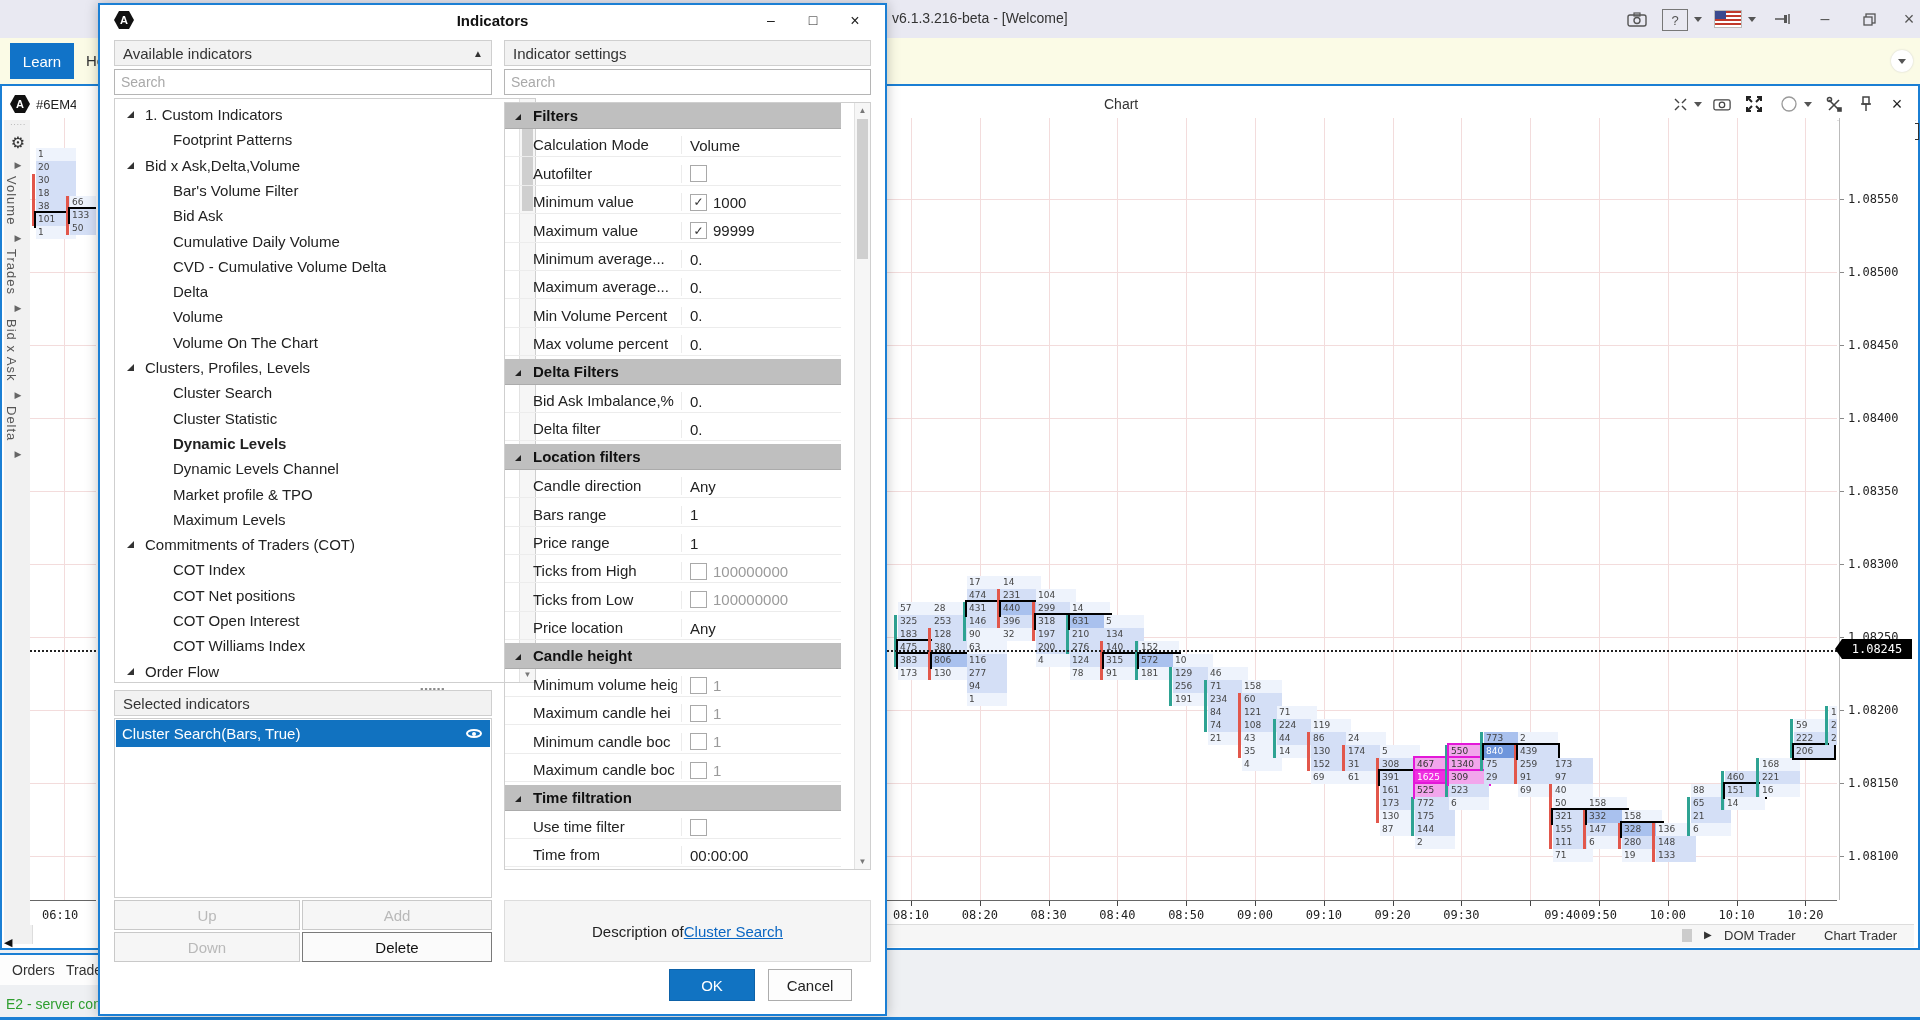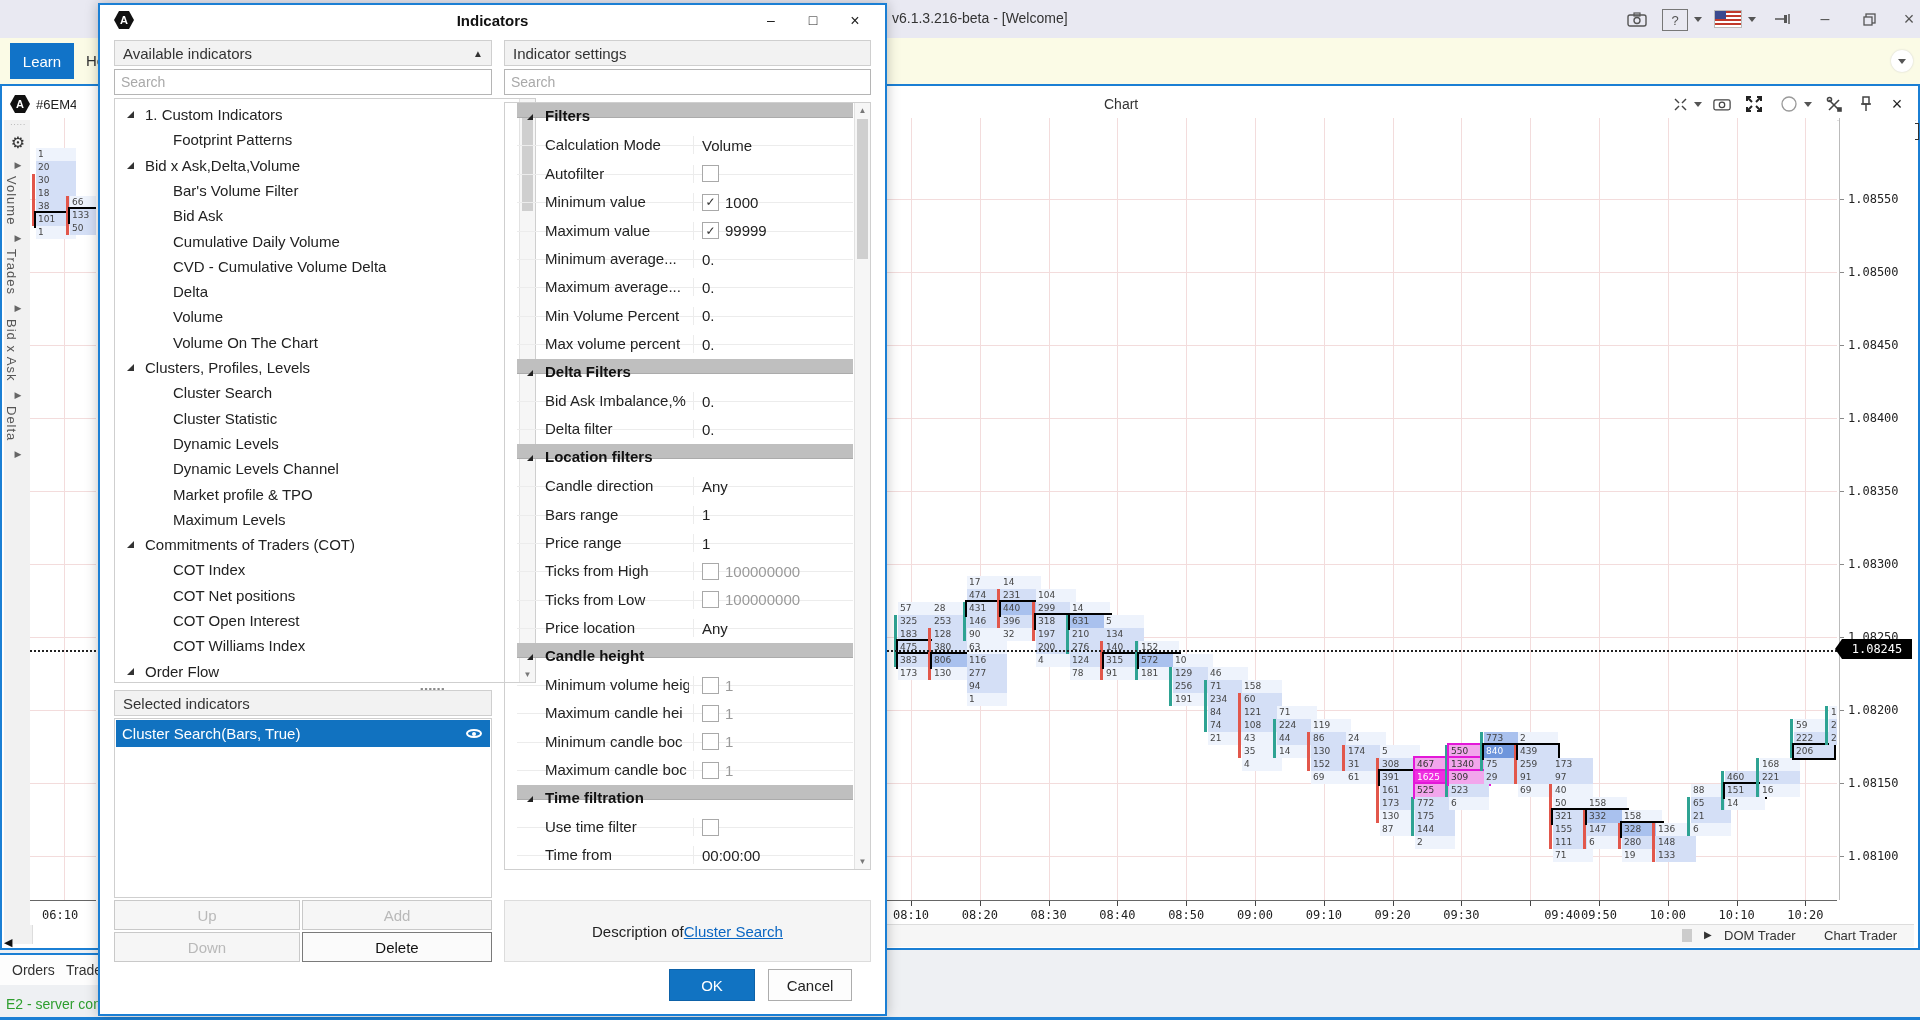--- a/index.html
+++ b/index.html
@@ -96,21 +96,21 @@
   #sel-row{left:1px;top:1px;width:374px;height:27px;background:#1172c0;color:#fff;font-size:15px;
      line-height:27px;padding-left:6px;box-sizing:border-box;}
   .eye{position:absolute;right:8px;top:9px;width:16px;height:9px;border:2px solid #fff;border-radius:50%;box-sizing:border-box;}
   .eye:before{content:"";position:absolute;left:4px;top:1px;width:4px;height:4px;background:#fff;border-radius:50%;}
   .dlgbtn{border:1px solid #c9c9c9;background:#f6f6f6;display:flex;align-items:center;justify-content:center;
      font-size:15px;box-sizing:border-box;}
   .dlgbtn.disabled{color:#b9b9b9;}
   .dlgbtn.enabled{color:#111;border:1px solid #7a7a7a;background:#fbfbfb;}
   
   #grid{left:404px;top:97px;width:367px;height:768px;border:1px solid #cfcfcf;box-sizing:border-box;overflow:hidden;}
-  .grow{position:absolute;left:12px;width:336px;height:15px;border-bottom:1px solid #ececec;box-sizing:border-box;}
+  .grow{position:absolute;left:0;width:336px;height:26px;border-bottom:1px solid #ececec;box-sizing:border-box;}
   .grow .lab{position:absolute;left:28px;top:5px;width:144px;font-size:15px;color:#222;white-space:nowrap;overflow:hidden;}
   .grow .val{position:absolute;left:176px;top:5px;right:4px;font-size:15px;color:#222;white-space:nowrap;
      border-left:1px solid #ececec;padding-left:8px;display:flex;align-items:center;gap:6px;height:18px;}
   .grow.group{background:#bfbfbf;border-bottom:1px solid #ababab;width:336px;}
   .grow.group .glab{position:absolute;left:28px;top:4px;font-size:15px;font-weight:bold;color:#111;}
   .gexp{position:absolute;left:10px;top:11px;width:0;height:0;border-bottom:6px solid #222;border-left:6px solid transparent;}
   .chk{width:15px;height:15px;border:1px solid #a9a9a9;background:#fff;display:inline-flex;
      align-items:center;justify-content:center;font-size:12px;color:#333;flex:0 0 auto;}
   .grayval{color:#9a9a9a;}
   #desc-box{left:404px;top:895px;width:367px;height:62px;background:#f5f5f5;border:1px solid #dcdcdc;
@@ -641,21 +641,21 @@
         <div class="titem" style="top: 78.9px;"><span style="margin-left: 58px;">Bar's Volume Filter</span></div>
         <div class="titem" style="top: 104.2px;"><span style="margin-left: 58px;">Bid Ask</span></div>
         <div class="titem" style="top: 129.5px;"><span style="margin-left: 58px;">Cumulative Daily Volume</span></div>
         <div class="titem" style="top: 154.8px;"><span style="margin-left: 58px;">CVD - Cumulative Volume Delta</span></div>
         <div class="titem" style="top: 180.1px;"><span style="margin-left: 58px;">Delta</span></div>
         <div class="titem" style="top: 205.4px;"><span style="margin-left: 58px;">Volume</span></div>
         <div class="titem" style="top: 230.7px;"><span style="margin-left: 58px;">Volume On The Chart</span></div>
         <div class="titem" style="top: 256px;"><span class="texp" style="left: 12px;"></span><span style="margin-left: 30px;">Clusters, Profiles, Levels</span></div>
         <div class="titem" style="top: 281.3px;"><span style="margin-left: 58px;">Cluster Search</span></div>
         <div class="titem" style="top: 306.6px;"><span style="margin-left: 58px;">Cluster Statistic</span></div>
-        <div class="titem" style="top: 331.9px;"><span style="margin-left: 58px;">Dynamic Levels</span></div>
+        <div class="titem" style="top: 331.9px; font-weight: bold;"><span style="margin-left: 58px;">Dynamic Levels</span></div>
         <div class="titem" style="top: 357.2px;"><span style="margin-left: 58px;">Dynamic Levels Channel</span></div>
         <div class="titem" style="top: 382.5px;"><span style="margin-left: 58px;">Market profile &amp; TPO</span></div>
         <div class="titem" style="top: 407.8px;"><span style="margin-left: 58px;">Maximum Levels</span></div>
         <div class="titem" style="top: 433.1px;"><span class="texp" style="left: 12px;"></span><span style="margin-left: 30px;">Commitments of Traders (COT)</span></div>
         <div class="titem" style="top: 458.4px;"><span style="margin-left: 58px;">COT Index</span></div>
         <div class="titem" style="top: 483.7px;"><span style="margin-left: 58px;">COT Net positions</span></div>
         <div class="titem" style="top: 509px;"><span style="margin-left: 58px;">COT Open Interest</span></div>
         <div class="titem" style="top: 534.3px;"><span style="margin-left: 58px;">COT Williams Index</span></div>
         <div class="titem" style="top: 559.6px;"><span class="texp" style="left: 12px;"></span><span style="margin-left: 30px;">Order Flow</span></div>
       </div>

